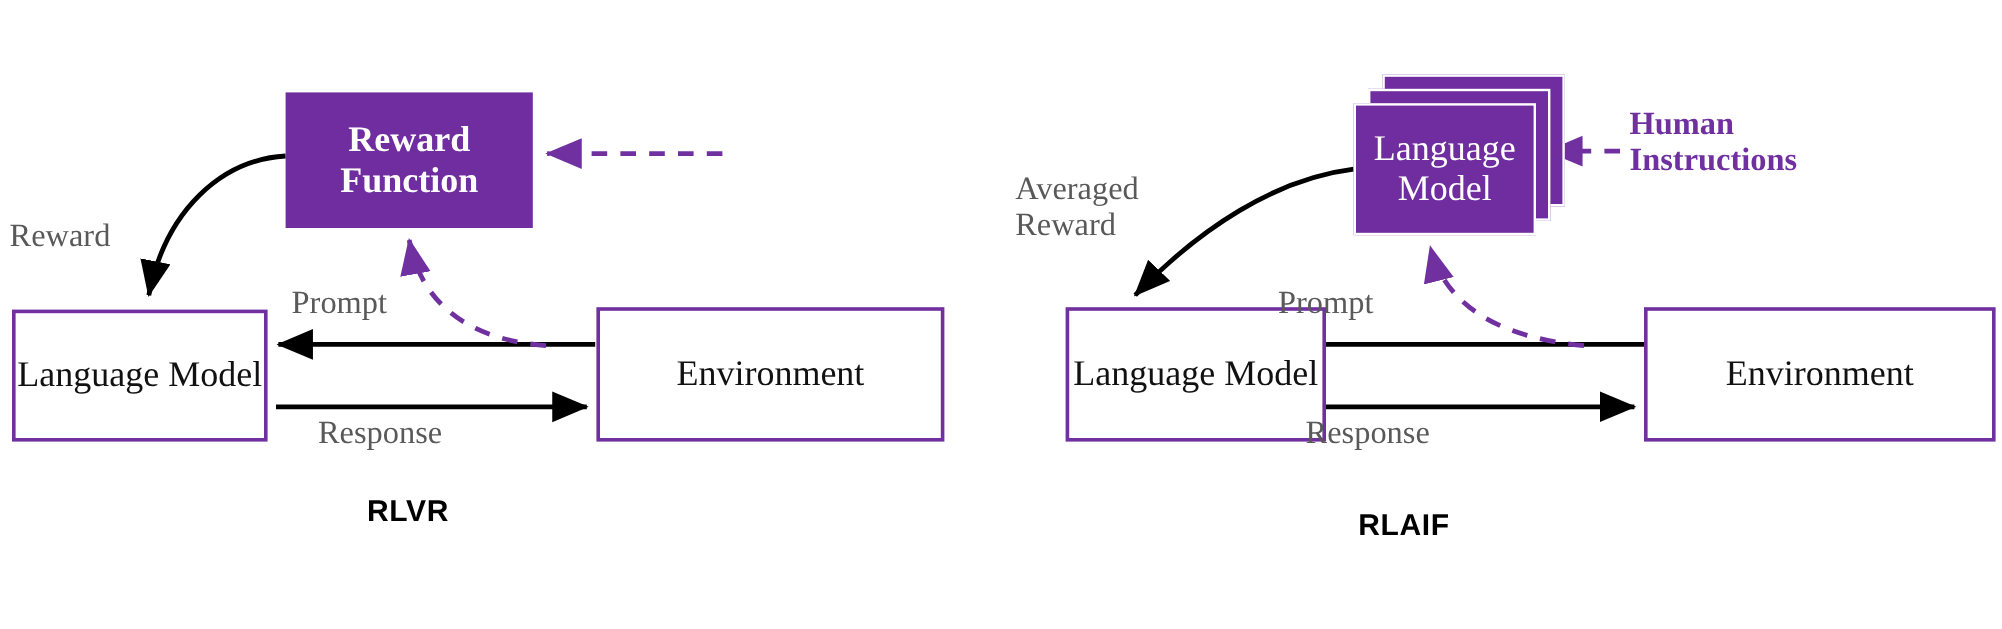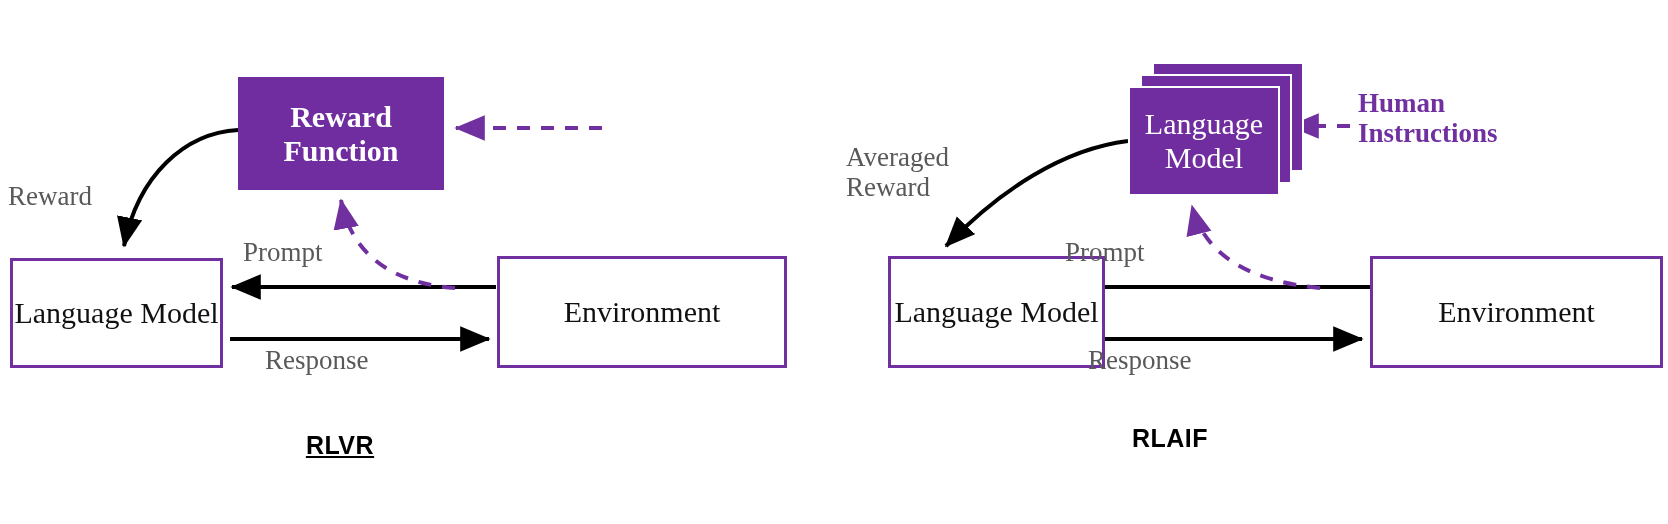--- a/index.html
+++ b/index.html
@@ -135,21 +135,21 @@
     <span>Environment</span>
   </div>
 
   <div class="lbl lbl-gray" style="left:8px;top:181px;text-align:left;">Reward</div>
 
   <div class="lbl lbl-gray" style="left:243px;top:237px;text-align:left;">Prompt</div>
 
   <div class="lbl lbl-gray" style="left:265px;top:345px;text-align:left;">Response</div>
 
 
-  <div class="caption" style="left:240px;top:431px;width:200px;text-align:center;text-decoration:underline;">RLVR</div>
+  <div class="caption" style="left:240px;top:412px;width:200px;text-align:center;">RLVR</div>
 
   <div class="stack" style="left:1128px;top:62px;width:176px;height:134px;">
     <div class="card" style="left:24px;top:0px;width:152px;height:110px;"></div>
     <div class="card" style="left:12px;top:12px;width:152px;height:110px;"></div>
     <div class="card front" style="left:0px;top:24px;width:152px;height:110px;">
       <span>Language
 Model</span>
     </div>
   </div>
 

